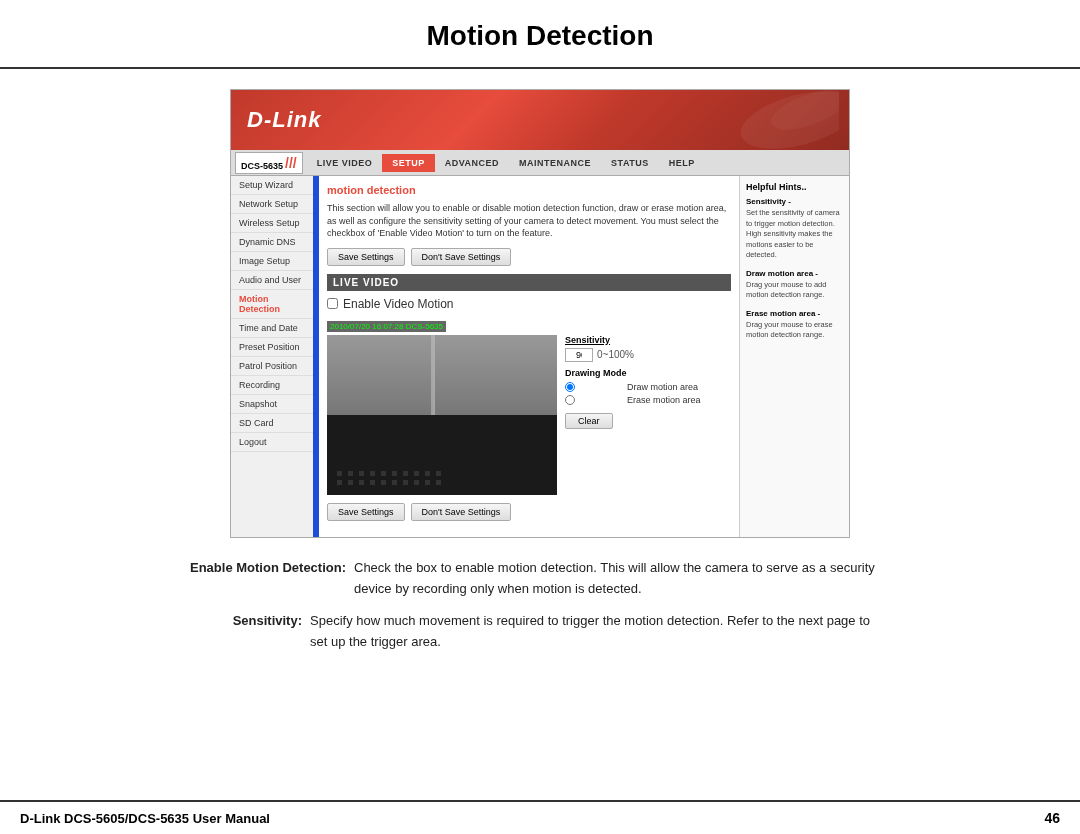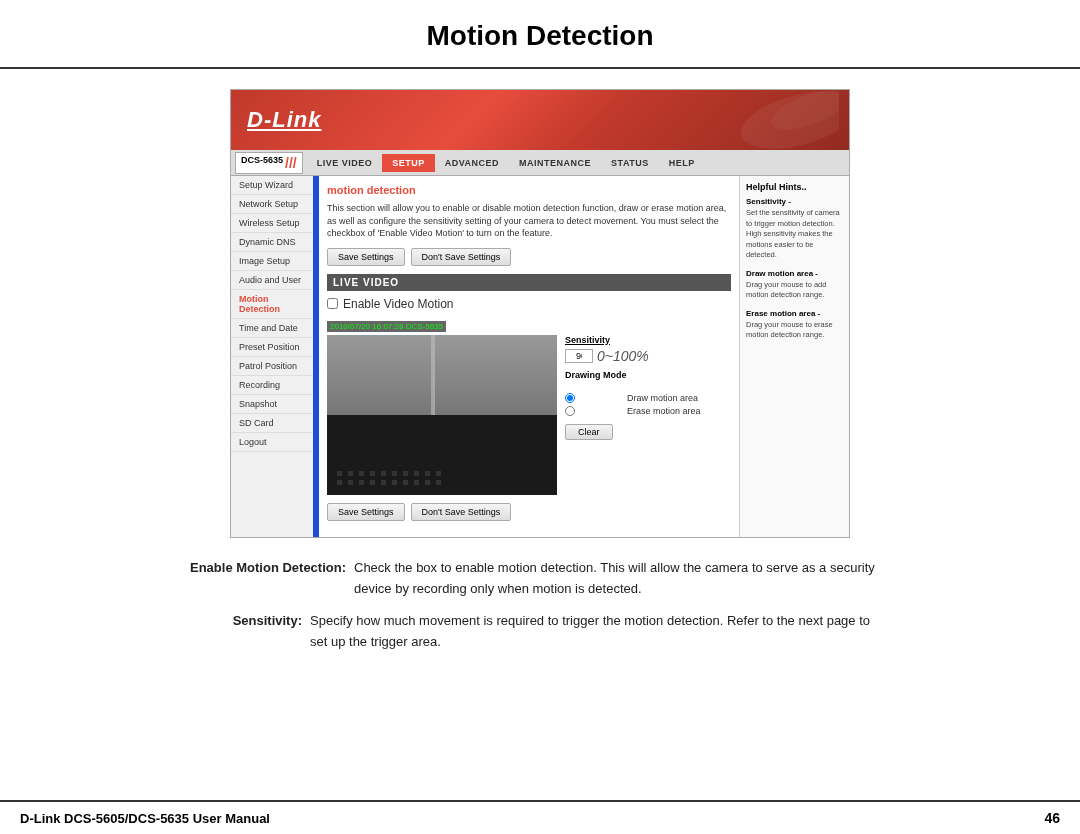--- a/index.html
+++ b/index.html
@@ -48,21 +48,20 @@
     }
     .dlink-logo {
       color: white;
       font-size: 22px;
       font-weight: bold;
       font-style: italic;
       letter-spacing: 1px;
     }
     .dlink-logo span {
       color: white;
-      text-decoration: underline;
     }
     .dlink-swirl {
       position: absolute;
       right: 10px;
       top: 0;
       width: 140px;
       height: 60px;
       opacity: 0.4;
     }
 
@@ -75,21 +74,21 @@
       height: 26px;
     }
     .nav-model {
       background: #fff;
       border: 1px solid #aaa;
       font-size: 9px;
       padding: 2px 5px;
       margin: 2px 4px;
       font-weight: bold;
       display: flex;
-      align-items: flex-start;
+      align-items: flex-end;
     }
     .nav-model-slash {
       color: #e74c3c;
       font-size: 14px;
       margin-left: 2px;
     }
     .nav-tabs {
       display: flex;
       flex: 1;
     }
@@ -236,27 +235,26 @@
       margin-bottom: 6px;
     }
     .sensitivity-input {
       width: 28px;
       font-size: 9px;
       border: 1px solid #aaa;
       padding: 1px 10px;
       text-align: center;
     }
     .sensitivity-range {
-      font-size: 14px;
+      font-size: 10px;
       color: #555;
-      font-style: italic;
     }
     .drawing-mode-label {
       font-weight: bold;
-      margin-bottom: 13px;
+      margin-bottom: 4px;
     }
     .radio-row {
       display: flex;
       align-items: center;
       gap: 4px;
       margin-bottom: 3px;
     }
     .radio-row input[type=radio] {
       width: 10px;
       height: 10px;

